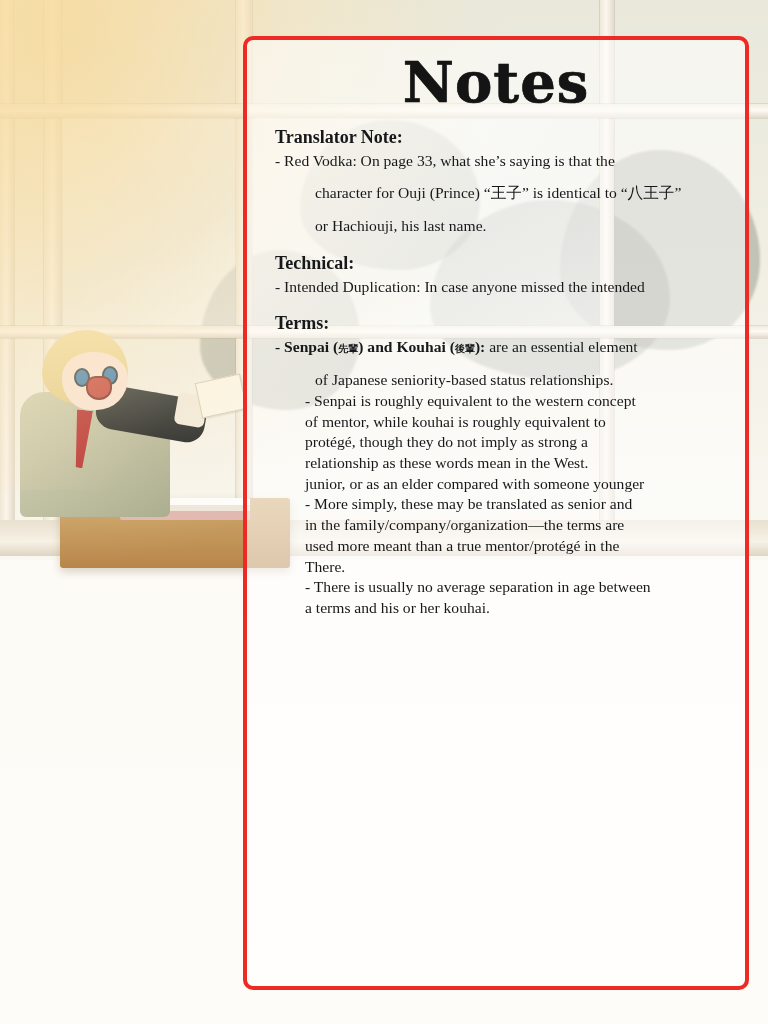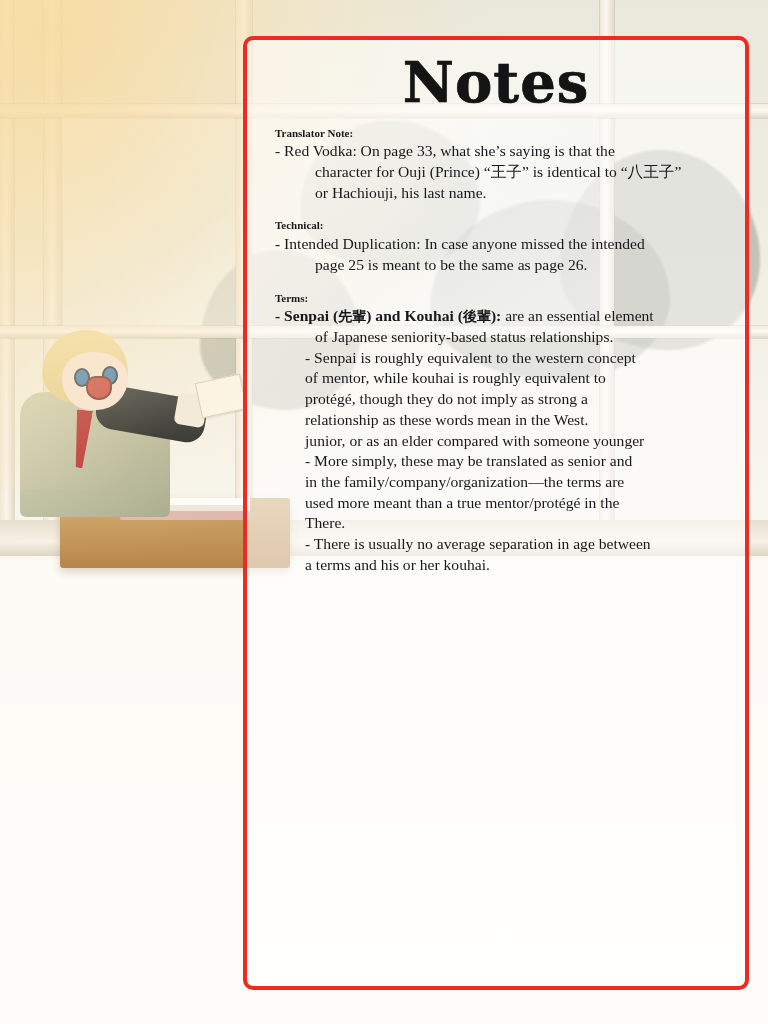--- a/index.html
+++ b/index.html
@@ -168,39 +168,40 @@
   }
   .notes-body {
     padding: 0 3px 0 12px;
     color: #17181a;
     font-size: 15.6px;
     line-height: 1.33;
   }
   .section { margin-bottom: 15px; }
   .section-head {
     font-weight: bold;
-    font-size: 11px;
+    font-size: 18px;
     margin-bottom: 1px;
   }
   .bullet {
     display: block;
     text-indent: -10px;
     padding-left: 10px;
   }
   .hang {
     padding-left: 40px;
     text-indent: 0;
     display: block;
+    margin-top: 12px;
   }
   .sub {
     display: block;
     padding-left: 30px;
   }
   .inline-b { font-weight: bold; }
-  .jp { font-family: "DejaVu Sans", sans-serif; font-size: 14px; text-align: center; }
+  .jp { font-family: "DejaVu Sans", sans-serif; font-size: 10px; text-align: center; }
 </style>
 </head>
 <body>
 
 <div class="page">
 
   <div class="bg">
     <div class="outside"></div>
 
     <div class="tree" style="left:300px;top:120px;width:180px;height:150px;"></div>
@@ -248,21 +249,20 @@
       <div class="section">
         <div class="section-head">Translator Note:</div>
         <span class="bullet">- Red Vodka: On page 33, what she’s saying is that the</span>
         <span class="hang">character for Ouji (Prince) “王子” is identical to “八王子”</span>
         <span class="hang">or Hachiouji, his last name.</span>
       </div>
 
       <div class="section">
         <div class="section-head">Technical:</div>
         <span class="bullet">- Intended Duplication: In case anyone missed the intended</span>
-        <span class="hang">page 25 is meant to be the same as page 26.</span>
       </div>
 
       <div class="section">
         <div class="section-head">Terms:</div>
         <span class="bullet"><span class="inline-b">- Senpai (</span><span class="inline-b jp">先輩</span><span class="inline-b">) and Kouhai (</span><span class="inline-b jp">後輩</span><span class="inline-b">):</span><span> are an essential element</span></span>
         <span class="hang">of Japanese seniority-based status relationships.</span>
         <span class="sub">- Senpai is roughly equivalent to the western concept</span>
         <span class="sub">of mentor, while kouhai is roughly equivalent to</span>
         <span class="sub">protégé, though they do not imply as strong a</span>
         <span class="sub">relationship as these words mean in the West.</span>

